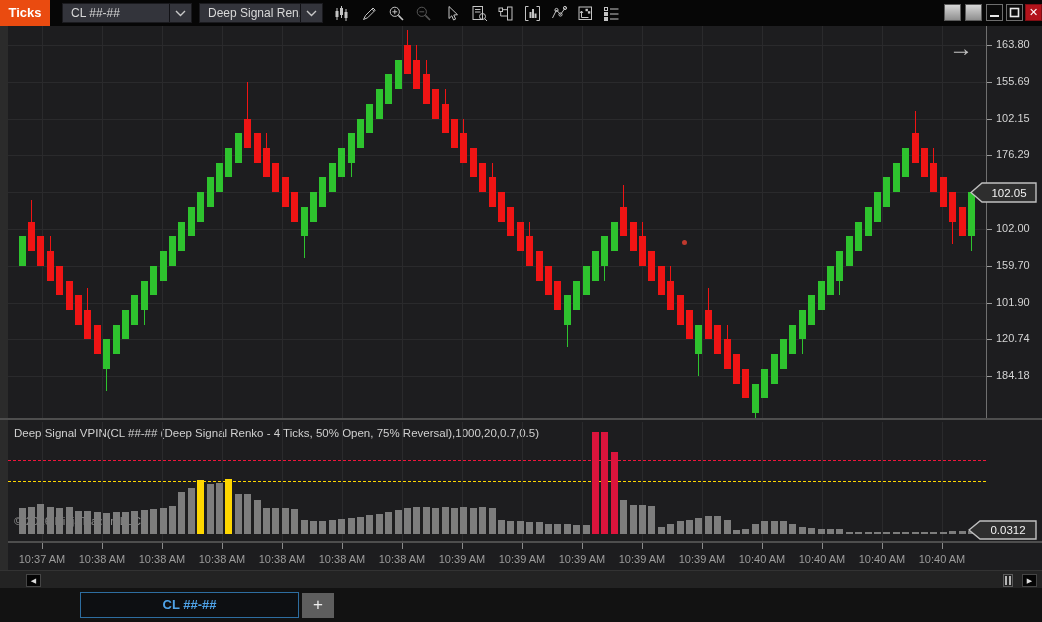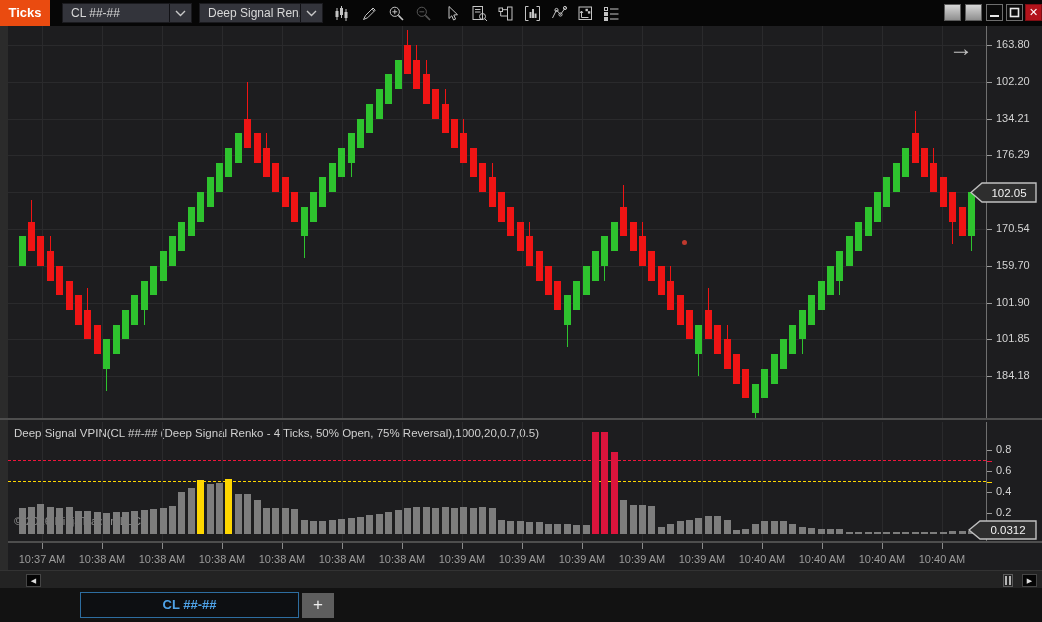--- a/index.html
+++ b/index.html
@@ -554,49 +554,37 @@
       <div class="vbar" style="left: 931.7px; top: 109.9px; height: 2.1px; background: rgb(125, 125, 125);"></div>
       <div class="vbar" style="left: 941.1px; top: 109.375px; height: 2.625px; background: rgb(125, 125, 125);"></div>
       <div class="vbar" style="left: 950.5px; top: 109.06px; height: 2.94px; background: rgb(125, 125, 125);"></div>
       <div class="vbar" style="left: 959.9px; top: 108.724px; height: 3.276px; background: rgb(125, 125, 125);"></div>
     </div>
 
   <div id="price-axis">
       <div class="tick" style="top: 19px;"></div>
       <div class="axis-label" style="top: 12px;">163.80</div>
       <div class="tick" style="top: 55.8px;"></div>
-      <div class="axis-label" style="top: 48.8px;">102.20</div>
+      <div class="axis-label" style="top: 48.8px;">155.69</div>
       <div class="tick" style="top: 92.6px;"></div>
-      <div class="axis-label" style="top: 85.6px;">134.21</div>
+      <div class="axis-label" style="top: 85.6px;">102.15</div>
       <div class="tick" style="top: 129.4px;"></div>
       <div class="axis-label" style="top: 122.4px;">176.29</div>
       <div class="tick" style="top: 166.2px;"></div>
       <div class="axis-label" style="top: 159.2px;">102.05</div>
       <div class="tick" style="top: 203px;"></div>
-      <div class="axis-label" style="top: 196px;">170.54</div>
+      <div class="axis-label" style="top: 196px;">102.00</div>
       <div class="tick" style="top: 239.8px;"></div>
       <div class="axis-label" style="top: 232.8px;">159.70</div>
       <div class="tick" style="top: 276.6px;"></div>
       <div class="axis-label" style="top: 269.6px;">101.90</div>
       <div class="tick" style="top: 313.4px;"></div>
-      <div class="axis-label" style="top: 306.4px;">101.85</div>
+      <div class="axis-label" style="top: 306.4px;">120.74</div>
       <div class="tick" style="top: 350.2px;"></div>
       <div class="axis-label" style="top: 343.2px;">184.18</div>
-    </div>
-  <div id="vpin-axis">
-      <div class="tick" style="top: 28px;"></div>
-      <div class="axis-label" style="top: 21px;">0.8</div>
-      <div class="tick" style="top: 49px;"></div>
-      <div class="axis-label" style="top: 42px;">0.6</div>
-      <div class="tick" style="top: 70px;"></div>
-      <div class="axis-label" style="top: 63px;">0.4</div>
-      <div class="tick" style="top: 91px;"></div>
-      <div class="axis-label" style="top: 84px;">0.2</div>
-      <div class="tick" style="top: 38.5px; background: rgb(240, 20, 60);"></div>
-      <div class="tick" style="top: 59.5px; background: rgb(255, 215, 0);"></div>
     </div>
 
   <svg class="badge" style="left:970px;top:182px" width="68" height="21">
     <polygon points="1,10.5 12,1 66,1 66,20 12,20" fill="#2e2e2e" stroke="#c0c0c0" stroke-width="1.4"></polygon>
     <text x="39" y="14.6" text-anchor="middle" fill="#f2f2f2" font-size="11.5" font-family="Liberation Sans, sans-serif">102.05</text>
   </svg>
 
   <svg class="badge" style="left:968px;top:520px" width="70" height="20">
     <polygon points="1,10 12,1 68,1 68,19 12,19" fill="#2e2e2e" stroke="#c0c0c0" stroke-width="1.4"></polygon>
     <text x="40" y="14.2" text-anchor="middle" fill="#f2f2f2" font-size="11.5" font-family="Liberation Sans, sans-serif">0.0312</text>

